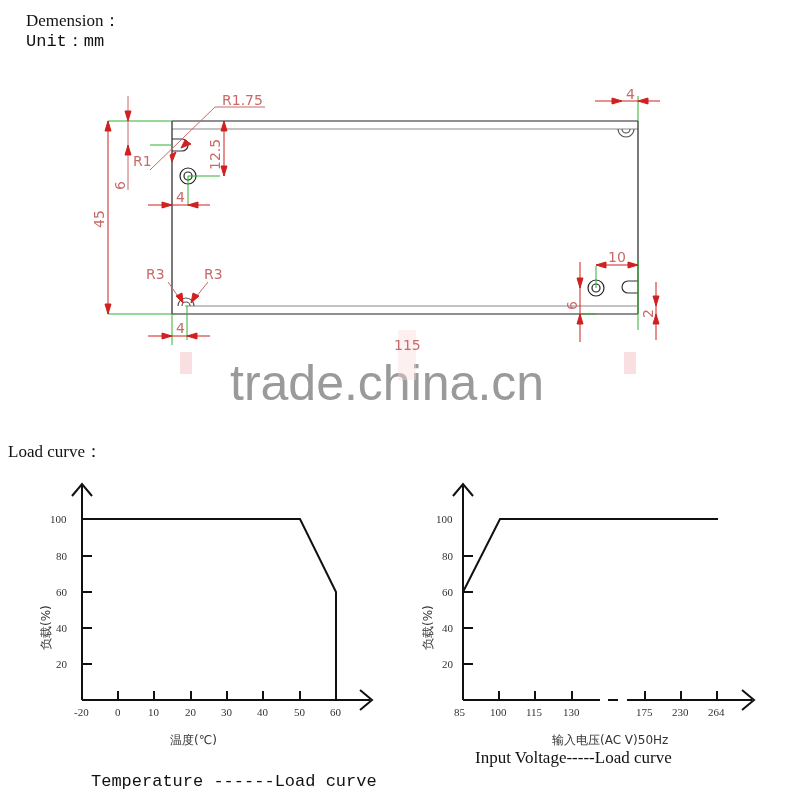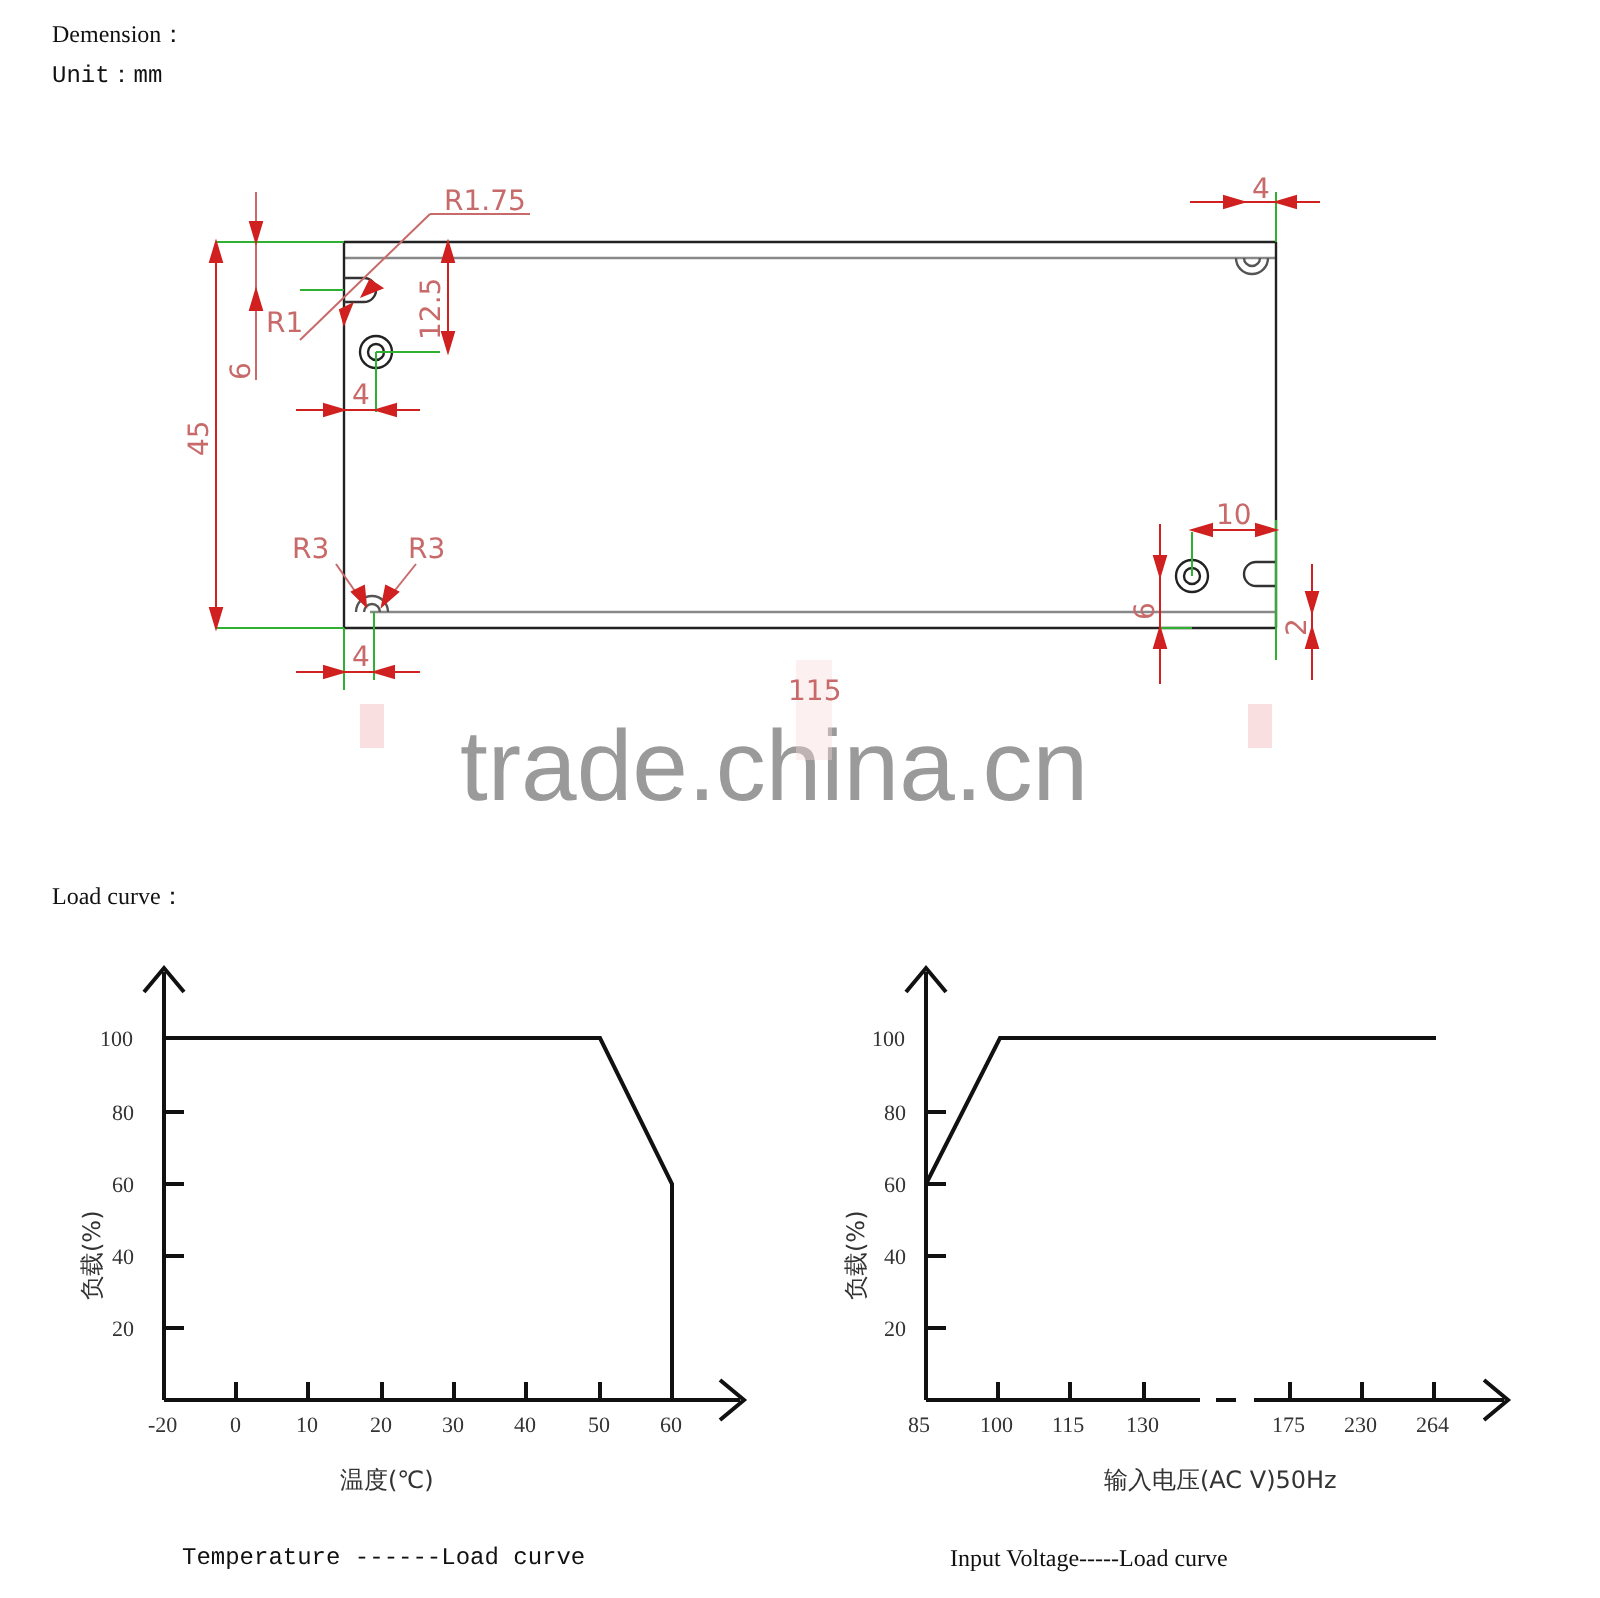--- a/index.html
+++ b/index.html
@@ -1,18 +1,18 @@
 <!DOCTYPE html>
 <html><head>
 <meta charset="utf-8">
 <style>
   html,body{margin:0;padding:0;background:#fff;}
   body{width:800px;height:799px;position:relative;overflow:hidden;font-family:"Liberation Serif","DejaVu Serif",serif;color:#111;}
   .abs{position:absolute;}
-  .label{font-size:12px;white-space:nowrap;}
+  .label{font-size:17px;white-space:nowrap;}
   svg{position:absolute;left:0;top:0;}
   .dimtxt{font-family:"DejaVu Sans","Liberation Sans",sans-serif;font-size:14px;fill:#c86a6a;}
   .ticktxt{font-family:"Liberation Serif",serif;font-size:11px;fill:#333;}
   .axtitle{font-family:"DejaVu Sans",sans-serif;font-size:12px;fill:#333;}
   .wm{font-family:"Liberation Sans","DejaVu Sans",sans-serif;font-size:50px;fill:#9a9a9a;}
 </style>
 </head>
 <body>
 
 <div class="abs label" style="left:26px;top:9px;">Demension：</div>
@@ -112,21 +112,21 @@
   <text class="dimtxt" x="608" y="262">10</text>
   <text class="dimtxt" transform="translate(577,310) rotate(-90)">6</text>
   <text class="dimtxt" transform="translate(653,318) rotate(-90)">2</text>
   <text class="dimtxt" x="394" y="350">115</text>
   <text class="dimtxt" x="222" y="105">R1.75</text>
   <text class="dimtxt" x="133" y="166">R1</text>
   <text class="dimtxt" x="146" y="279">R3</text>
   <text class="dimtxt" x="204" y="279">R3</text>
 </svg>
 
-<div class="abs label" style="left:26px;top:440px;">Load curve：</div>
+<div class="abs label" style="left:8px;top:440px;">Load curve：</div>
 
 <svg width="800" height="799" style="top:0;left:0;pointer-events:none;">
 
   <g stroke="#111" stroke-width="2" fill="none">
     <line x1="82" y1="700" x2="82" y2="486"></line>
     <polyline points="72,496 82,484 92,496"></polyline>
     <line x1="82" y1="700" x2="370" y2="700"></line>
     <polyline points="360,690 372,700 360,710"></polyline>
 
     <line x1="82" y1="556" x2="92" y2="556"></line>
@@ -193,13 +193,13 @@
     <text class="ticktxt" x="563" y="716">130</text>
     <text class="ticktxt" x="636" y="716">175</text>
     <text class="ticktxt" x="672" y="716">230</text>
     <text class="ticktxt" x="708" y="716">264</text>
     <text class="axtitle" x="552" y="744">输入电压(AC V)50Hz</text>
     <text class="axtitle" transform="translate(432,650) rotate(-90)">负载(%)</text>
   </g>
 </svg>
 
 <div class="abs label" style="left:91px;top:772px;font-family:Liberation Mono, monospace;">Temperature ------Load curve</div>
-<div class="abs label" style="left:475px;top:772px;">Input Voltage-----Load curve</div>
+<div class="abs label" style="left:475px;top:748px;">Input Voltage-----Load curve</div>
 
 </body></html>

